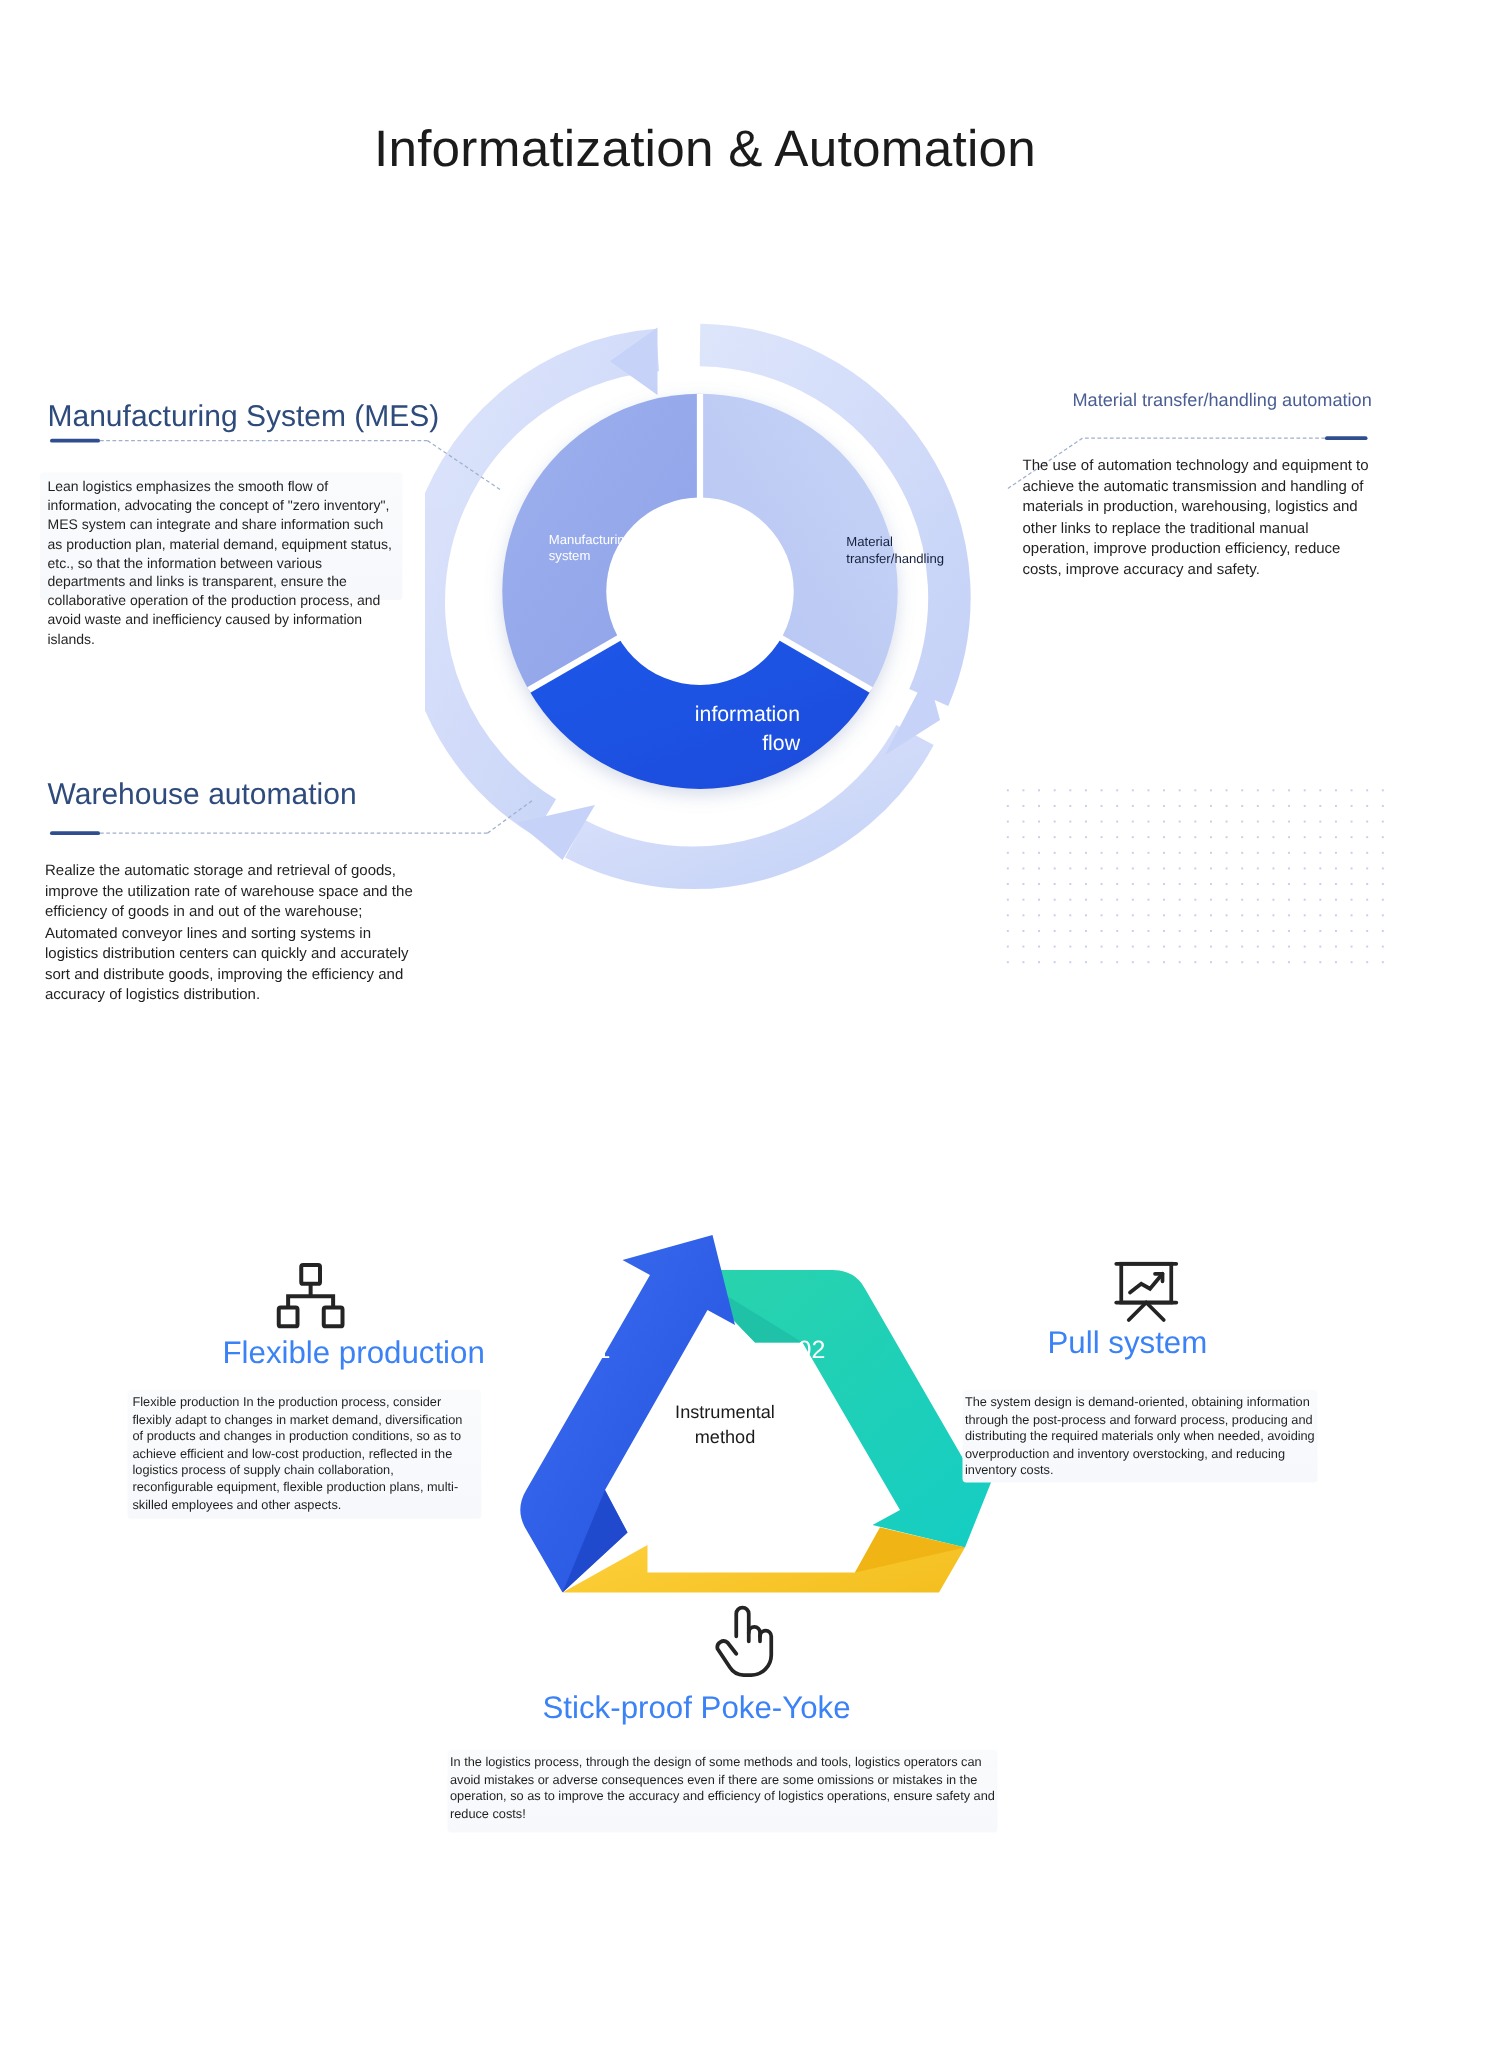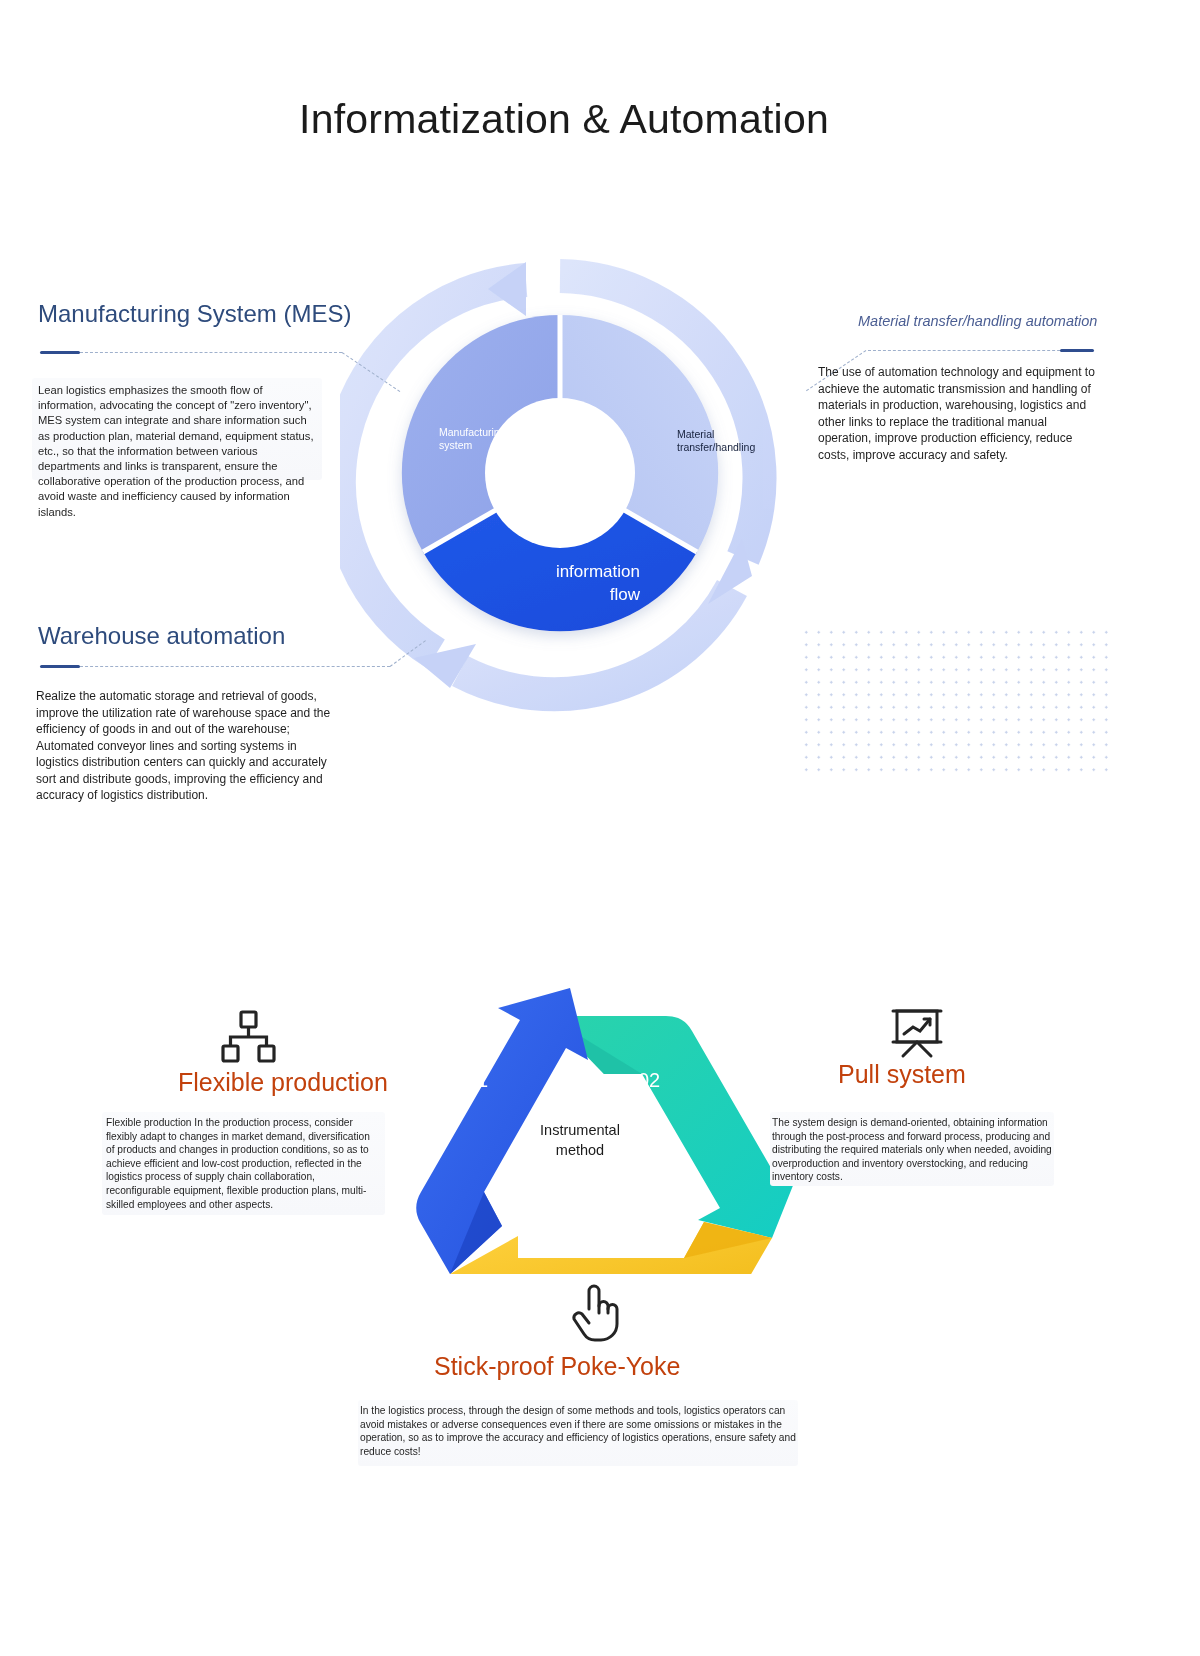--- a/index.html
+++ b/index.html
@@ -121,21 +121,21 @@
     color: #1b1b1b;
     text-align: center;
     white-space: pre-line;
   }
 
   
   .feat-title {
     position: absolute;
     font-size: 25px;
     font-weight: 400;
-    color: #c2410c;
+    color: #3b82f6;
     white-space: nowrap;
   }
   .feat-icon { position: absolute; }
 
   .faint-box {
     position: absolute;
     background: linear-gradient(180deg,#fafbfd 0%, #f7f8fb 100%);
     border-radius: 3px;
   }
 </style>
@@ -215,28 +215,28 @@
 
     <div class="donut-label dark" style="left:296px; top:170px;">Material
 transfer/handling</div>
 
     <div class="donut-center" style="left:140px; top:302px; width:160px;text-align:right;">information
 flow</div>
   </div>
 
   <div class="dot-grid"></div>
 
-  <div class="sec-title" style="left:38px; top:300px;">Manufacturing System (MES)</div>
+  <div class="sec-title" style="left:38px; top:320px;">Manufacturing System (MES)</div>
   <div class="rule-solid" style="left:40px; top:351px; width:40px;"></div>
   <div class="rule" style="left:80px; top:352px; width:262px;"></div>
   <div class="rule-diag" style="left:342px; top:352px; width:70px; transform:rotate(34deg);"></div>
   <div class="faint-box" style="left:32px; top:378px; width:290px; height:102px;"></div>
   <div class="body-text" style="left:38px; top:383px; width:278px;">Lean logistics emphasizes the smooth flow of information, advocating the concept of "zero inventory", MES system can integrate and share information such as production plan, material  demand, equipment status, etc., so that the information between various departments and links is transparent, ensure the collaborative operation of the production process, and avoid waste and inefficiency caused by information islands.</div>
 
-  <div class="sec-title small" style="left:858px; top:313px;font-style:italic;">Material transfer/handling automation</div>
+  <div class="sec-title small" style="left:858px; top:313px;">Material transfer/handling automation</div>
   <div class="rule" style="left:868px; top:350px; width:212px;"></div>
   <div class="rule-solid" style="left:1060px; top:349px; width:34px;"></div>
   <div class="rule-diag" style="left:866px; top:350px; width:72px; transform:rotate(146deg);"></div>
   <div class="body-text md" style="left:818px; top:364px; width:278px;">The use of automation technology and equipment to achieve the automatic transmission and handling of materials in production, warehousing, logistics and other links to replace the traditional manual operation, improve production efficiency, reduce costs, improve accuracy and safety.</div>
 
   <div class="sec-title" style="left:38px; top:622px;">Warehouse automation</div>
   <div class="rule-solid" style="left:40px; top:665px; width:40px;"></div>
   <div class="rule" style="left:80px; top:666px; width:310px;"></div>
   <div class="rule-diag" style="left:390px; top:666px; width:44px; transform:rotate(-36deg);"></div>
   <div class="body-text md" style="left:36px; top:688px; width:295px;">Realize the automatic storage and retrieval of goods, improve the utilization rate of warehouse space and the efficiency of goods in and out of the warehouse; Automated conveyor lines and sorting systems in logistics distribution centers can quickly  and accurately sort and distribute goods, improving the efficiency and accuracy of logistics distribution.</div>

